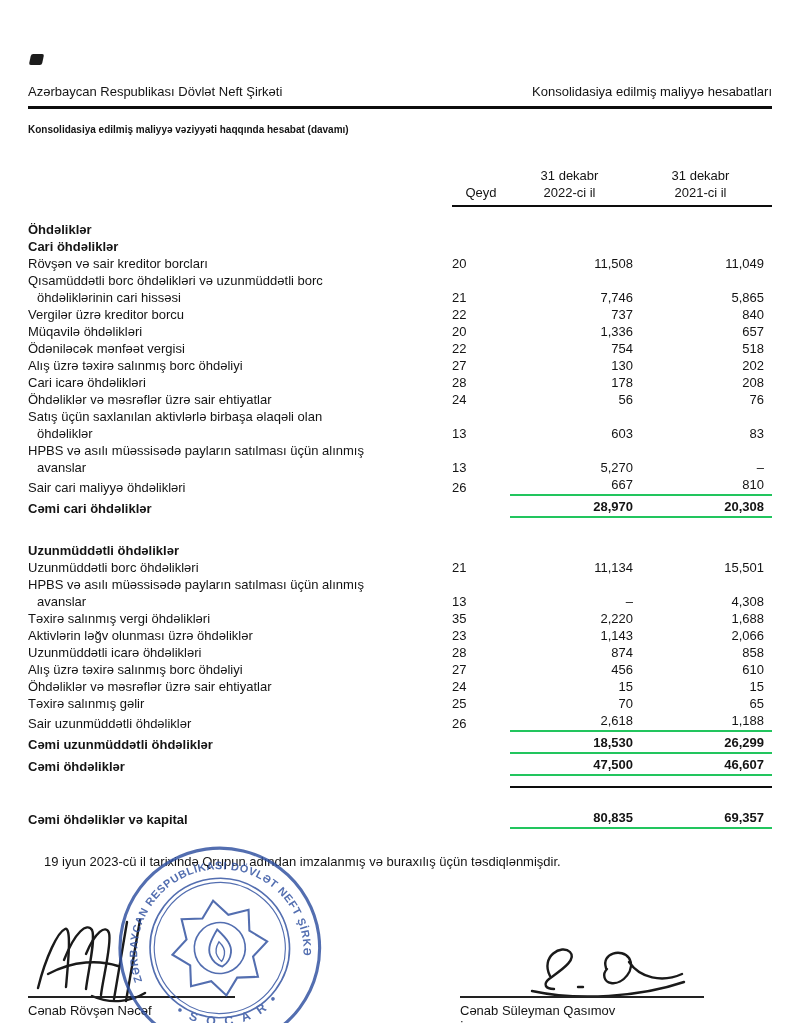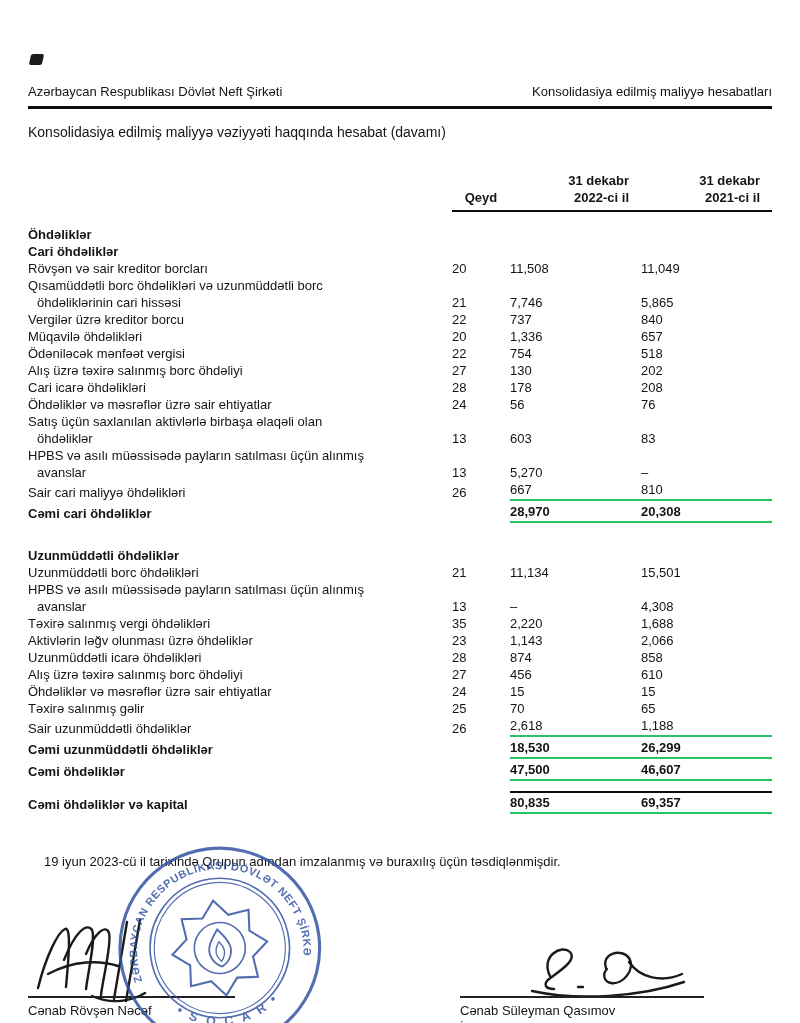--- a/index.html
+++ b/index.html
@@ -20,42 +20,42 @@
     position: absolute; left: 30px; top: 6px;
     width: 13px; height: 11px; background: #1c1c1c;
     border-radius: 2px; transform: skewX(-12deg);
   }
 
   .doc-header {
     display: flex; justify-content: space-between; align-items: flex-end;
     padding-top: 36px;
   }
   .header-rule { height: 3px; background: #0d0d0d; margin-top: 7px; }
-  .doc-title { font-weight: normal; margin-top: 15px; font-size: 14px; }
+  .doc-title { font-weight: bold; margin-top: 15px; font-size: 10px; }
 
   .fin-table { margin-top: 32px; }
   .t-row {
     display: grid;
     grid-template-columns: 424px 58px 131px 131px;
     align-items: end;
     line-height: 17px;
   }
   .t-head { margin-bottom: 14px; }
-  .t-head .hcell { border-bottom: 2px solid #0d0d0d; padding-bottom: 4px; font-weight: bold; }
+  .t-head .hcell { border-bottom: 2px solid #0d0d0d; padding-bottom: 4px; font-weight: normal; text-align: center; }
   .hc-qeyd { text-align: center; }
   .hc-val { text-align: right; padding-right: 12px; white-space: pre-line; }
 
   .c-label { white-space: pre-line; padding-left: 9px; text-indent: -9px; }
   .c-qeyd { }
-  .c-val  { text-align: left; padding-right: 8px; }
+  .c-val  { text-align: right; padding-right: 8px; }
   .section { font-weight: bold; }
   .total { font-weight: bold; }
   .total .c-val, .total .c-label { padding-top: 2px; padding-bottom: 1px; }
   .vb .c-val { border-bottom: 2px solid #22c55e; padding-bottom: 1px; }
-  .vt .c-val { border-top: 2px solid #0d0d0d; padding-top: 1px; }
+  .vt .c-val { border-top: 2px solid #0d0d0d; padding-top: 21px; }
   .t-spacer { width: 100%; }
 
   .approval {
     position: absolute; left: 44px; top: 806px; width: 744px; z-index: 1;
   }
 
   .sig-line { border-top: 2px solid #222; }
   .sig-block { position: absolute; z-index: 2; }
   .sig-left  { left: 28px;  top: 948px; width: 207px; }
   .sig-right { left: 460px; top: 948px; width: 244px; }

